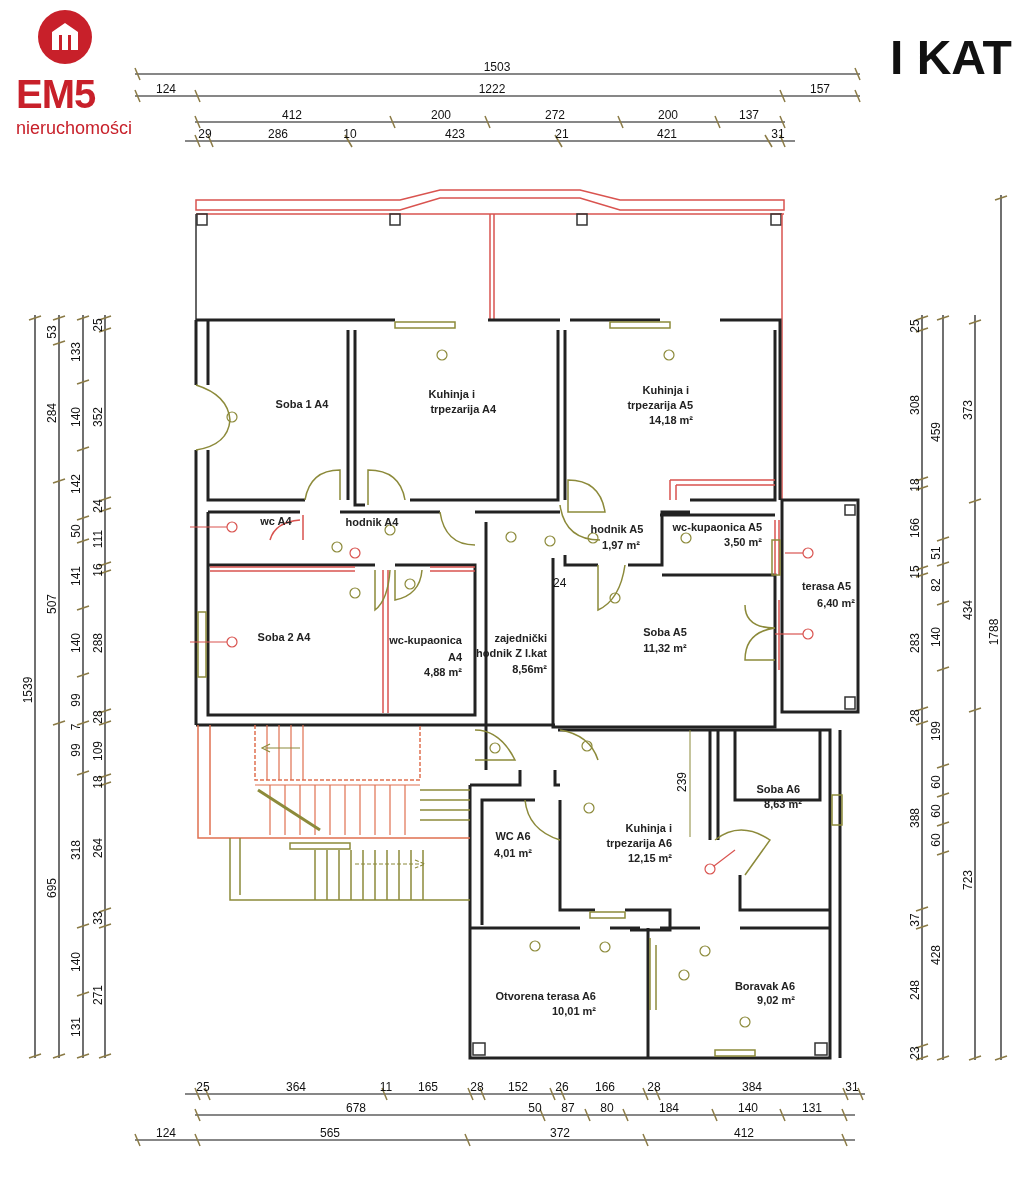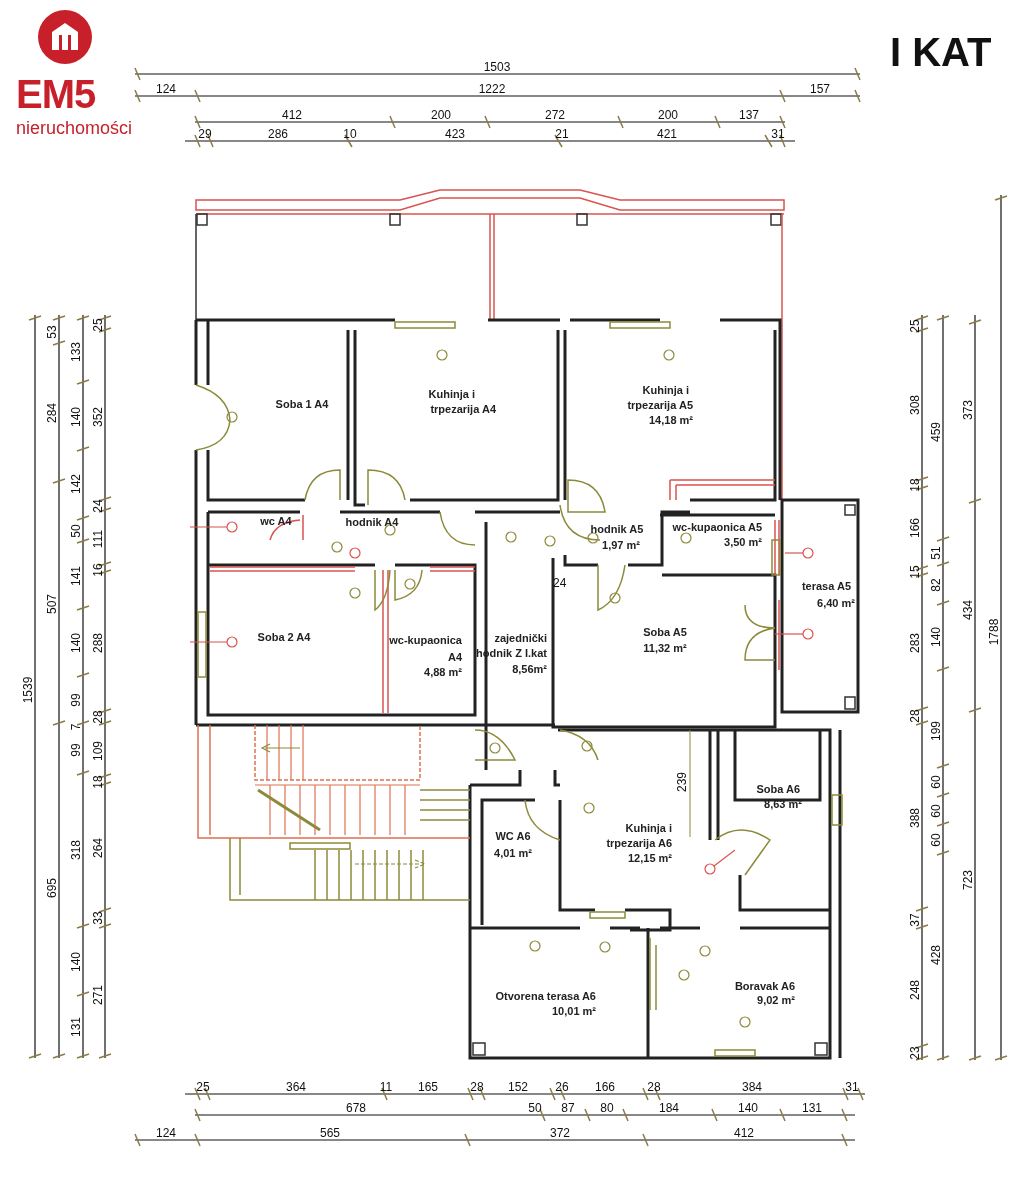--- a/index.html
+++ b/index.html
@@ -2,21 +2,21 @@
 <html><head>
 <meta charset="utf-8">
 <style>
   html,body{margin:0;padding:0;background:#fff;}
   body{width:1036px;height:1200px;position:relative;overflow:hidden;font-family:"Liberation Sans",sans-serif;}
   #plan{position:absolute;left:0;top:0;width:1036px;height:1200px;}
   .logo{position:absolute;left:12px;top:10px;width:110px;}
   .logo-circle{position:absolute;left:26px;top:0;width:54px;height:54px;border-radius:50%;background:#c8202a;}
   .logo-text{position:absolute;left:4px;top:62px;font-family:"Liberation Sans",sans-serif;font-weight:bold;font-size:40px;line-height:44px;color:#c8202a;letter-spacing:-1px;}
   .logo-sub{position:absolute;left:4px;top:108px;font-family:"Liberation Sans",sans-serif;font-size:18px;color:#c8202a;}
-  .floor-title{position:absolute;left:890px;top:30px;font-family:"Liberation Sans",sans-serif;font-weight:bold;font-size:40px;color:#111;}
+  .floor-title{position:absolute;left:890px;top:30px;font-family:"Liberation Sans",sans-serif;font-weight:bold;font-size:48px;color:#111;}
   svg text{font-family:"Liberation Sans",sans-serif;}
   .dim{font-size:12px;fill:#111;}
   .room{font-size:11px;fill:#222;font-weight:bold;}
   .wall{stroke:#222;stroke-width:3;fill:none;}
   .wallthin{stroke:#333;stroke-width:1.5;fill:none;}
   .red{stroke:#d9534f;stroke-width:1.5;fill:none;}
   .olive{stroke:#8c8a3a;stroke-width:1.5;fill:none;}
   .dline{stroke:#111;stroke-width:1.2;}
   .tick{stroke:#8a7a45;stroke-width:1.5;}
 </style>

